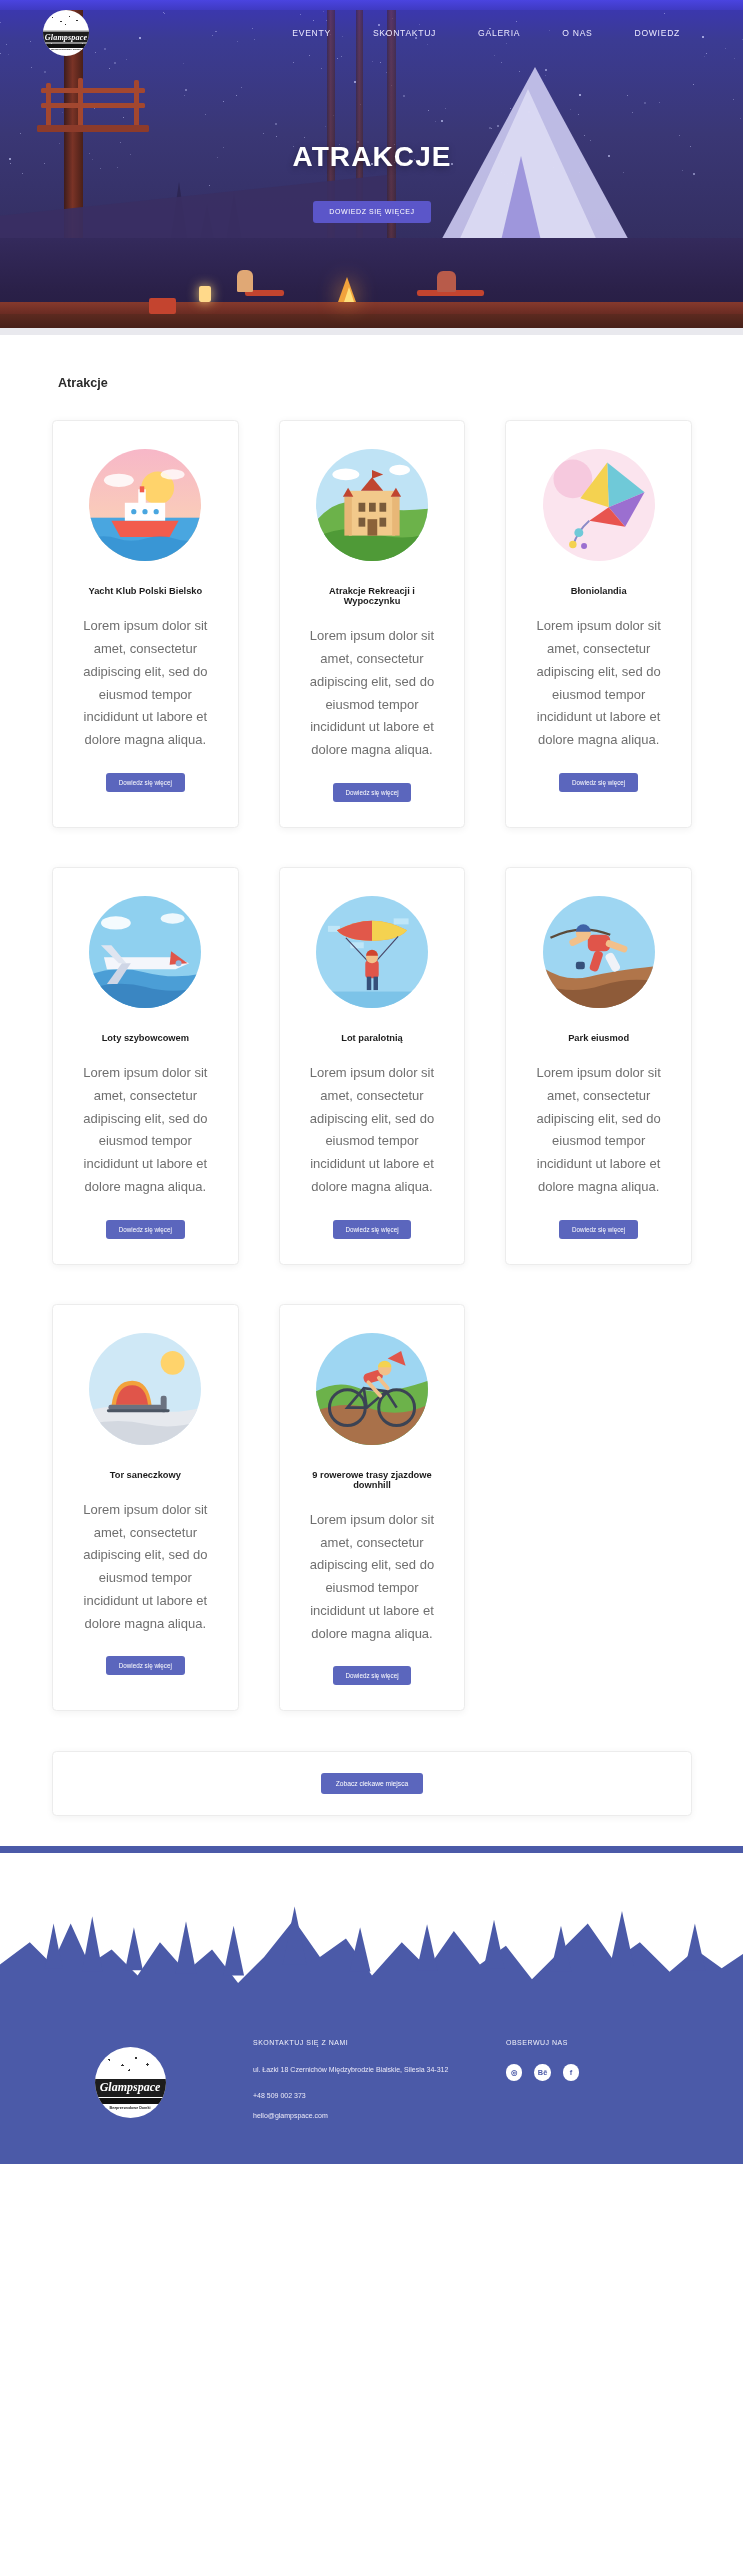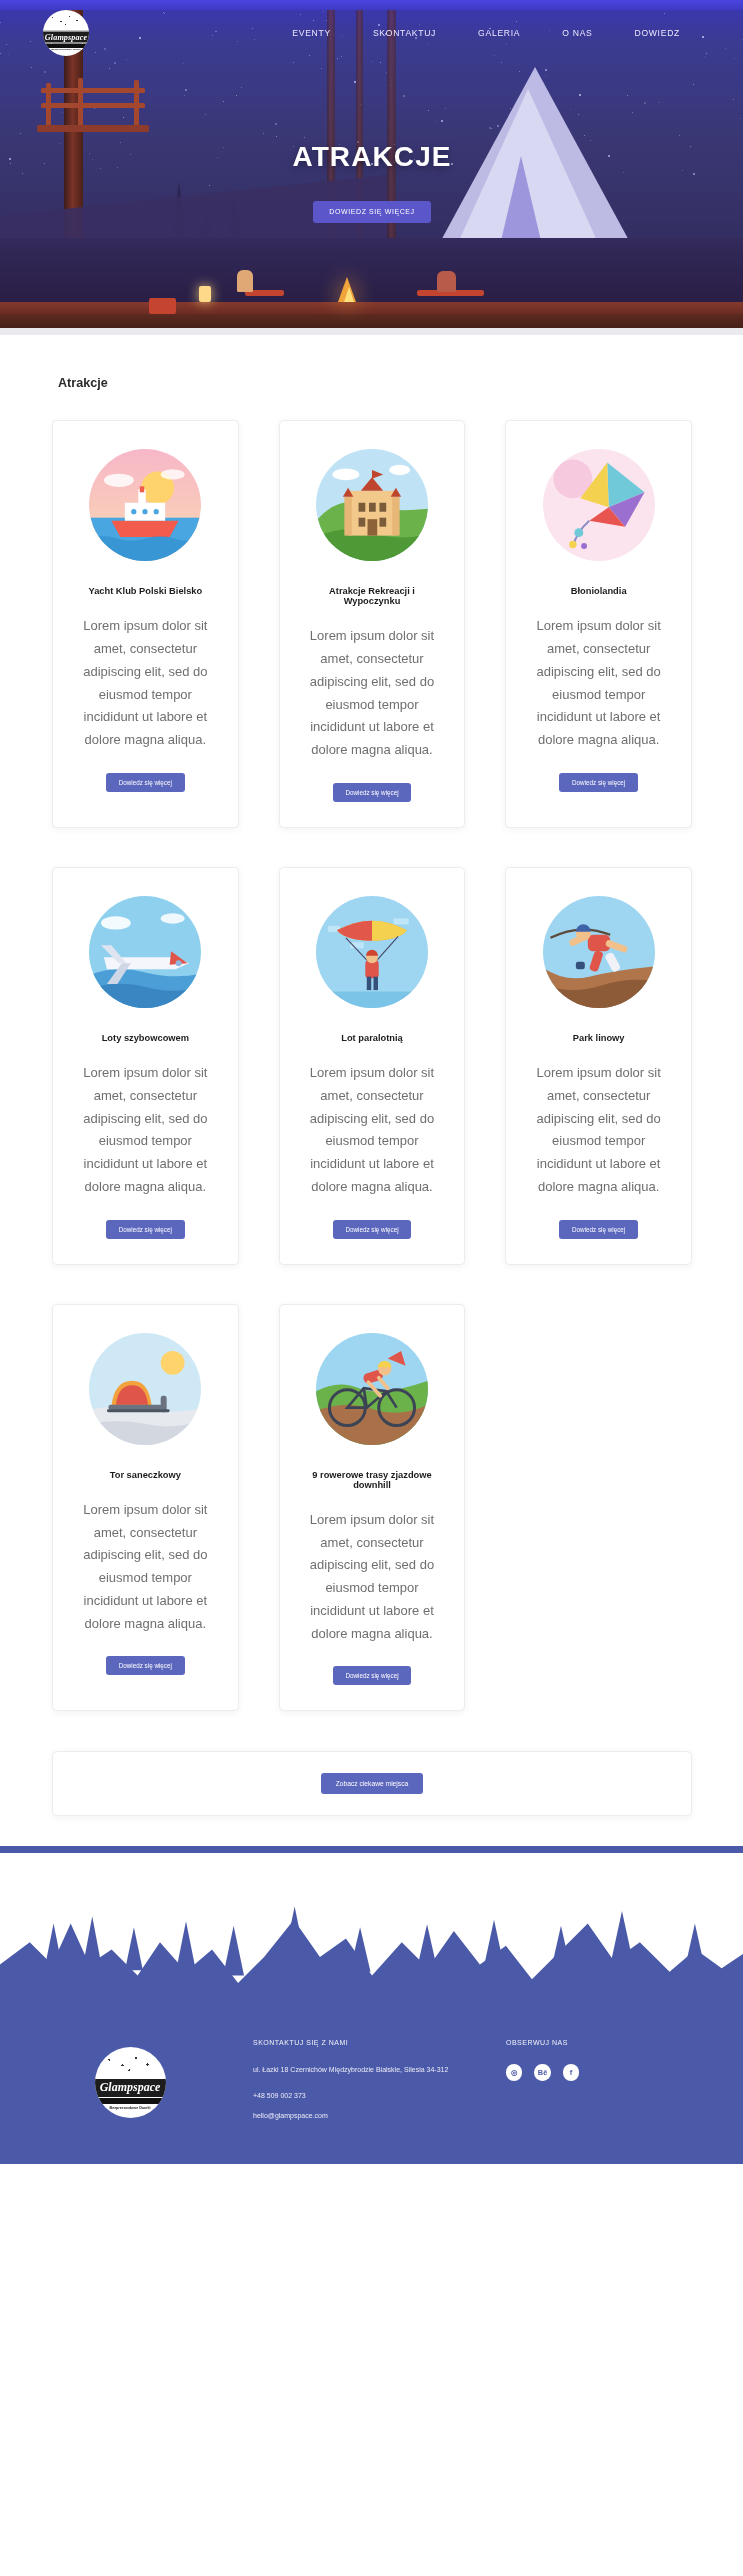--- a/index.html
+++ b/index.html
@@ -595,21 +595,21 @@
               <path d="M0 120q42 12 78 0t72-6v36H0z" fill="#8e5b39"></path>
               <path d="M10 56q40-20 80-4" stroke="#5a4a3a" stroke-width="3" fill="none"></path>
               <rect x="60" y="52" width="30" height="22" rx="7" fill="#e0554a"></rect>
               <circle cx="54" cy="50" r="10" fill="#f2c08a"></circle>
               <path d="M44 48a10 10 0 0120 0z" fill="#3f63a8"></path>
               <rect x="86" y="58" width="30" height="9" rx="4" fill="#f2c08a" transform="rotate(20 86 58)"></rect>
               <rect x="34" y="60" width="28" height="9" rx="4" fill="#f2c08a" transform="rotate(-25 34 60)"></rect>
               <rect x="70" y="72" width="12" height="28" rx="5" fill="#e0554a" transform="rotate(18 70 72)"></rect>
               <rect x="82" y="80" width="12" height="26" rx="5" fill="#f0f2f7" transform="rotate(-28 82 80)"></rect>
               <rect x="44" y="88" width="12" height="10" rx="3" fill="#35507a"></rect>
-            </svg></div><div class="card-title">Park linowy</div><div class="card-text">Lorem ipsum dolor sit amet, consectetur adipiscing elit, sed do eiusmod tempor incididunt ut labore et dolore magna aliqua.</div><button class="card-btn">Dowiedz się więcej</button></div>
+            </svg></div><div class="card-title">Park eiusmod</div><div class="card-text">Lorem ipsum dolor sit amet, consectetur adipiscing elit, sed do eiusmod tempor incididunt ut labore et dolore magna aliqua.</div><button class="card-btn">Dowiedz się więcej</button></div>
         <div class="card"><div class="card-illus"><svg viewBox="0 0 150 150">
               <rect width="150" height="150" fill="#cfe8f6"></rect>
               <circle cx="112" cy="40" r="16" fill="#ffd36b"></circle>
               <path d="M0 104q34-10 74-2t76-2v50H0z" fill="#e6e9ee"></path>
               <path d="M0 122q40-8 76 0t74-4v32H0z" fill="#d3d8e0"></path>
               <path d="M30 98q4-34 28-34 22 0 26 34z" fill="#f2a23c"></path>
               <path d="M36 96q3-26 22-26 18 0 21 26z" fill="#e0554a"></path>
               <rect x="26" y="96" width="72" height="7" rx="3" fill="#6b7280"></rect>
               <rect x="96" y="84" width="8" height="22" rx="3" fill="#6b7280"></rect>
               <rect x="24" y="102" width="84" height="4" rx="2" fill="#4b5563"></rect>

